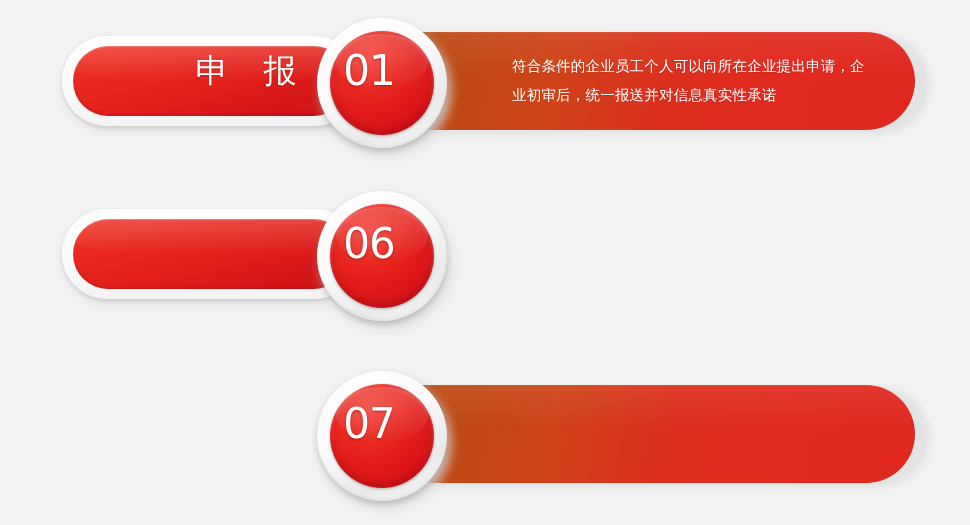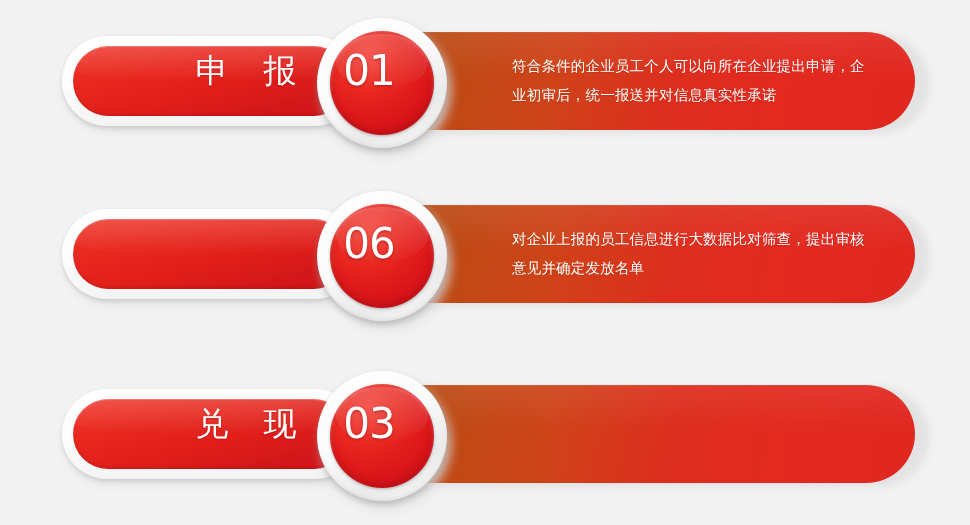--- a/index.html
+++ b/index.html
@@ -269,26 +269,20 @@
       <div class="medal-shadow"></div>
       <div class="medal-ring"></div>
       <div class="medal-inner"></div>
       <div class="medal-num">01</div>
     </div>
 
   </div>
 
   <div class="row row-2">
 
-    <div class="desc-wrap">
-      <div class="desc-shadow"></div>
-      <div class="desc-bar"></div>
-      <div class="desc-text">对企业上报的员工信息进行大数据比对筛查，提出审核
-意见并确定发放名单</div>
-    </div>
 
     <div class="pill-wrap">
       <div class="pill-shadow"></div>
       <div class="pill-outer"></div>
       <div class="pill-inner"></div>
     </div>
 
     <div class="medal-wrap">
       <div class="medal-shadow"></div>
       <div class="medal-ring"></div>
@@ -298,29 +292,23 @@
 
   </div>
 
   <div class="row row-3">
 
     <div class="desc-wrap">
       <div class="desc-shadow"></div>
       <div class="desc-bar"></div>
     </div>
 
-    <div class="pill-wrap">
-      <div class="pill-shadow"></div>
-      <div class="pill-outer"></div>
-      <div class="pill-inner"></div>
-      <div class="pill-label">兑  现</div>
-    </div>
 
     <div class="medal-wrap">
       <div class="medal-shadow"></div>
       <div class="medal-ring"></div>
       <div class="medal-inner"></div>
-      <div class="medal-num">03</div>
+      <div class="medal-num">07</div>
     </div>
 
   </div>
 
 </div>
 
 </body></html>

